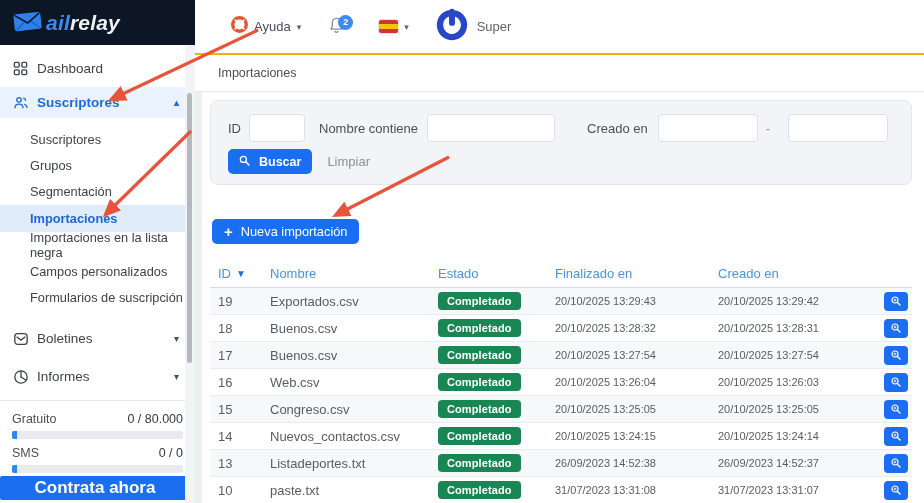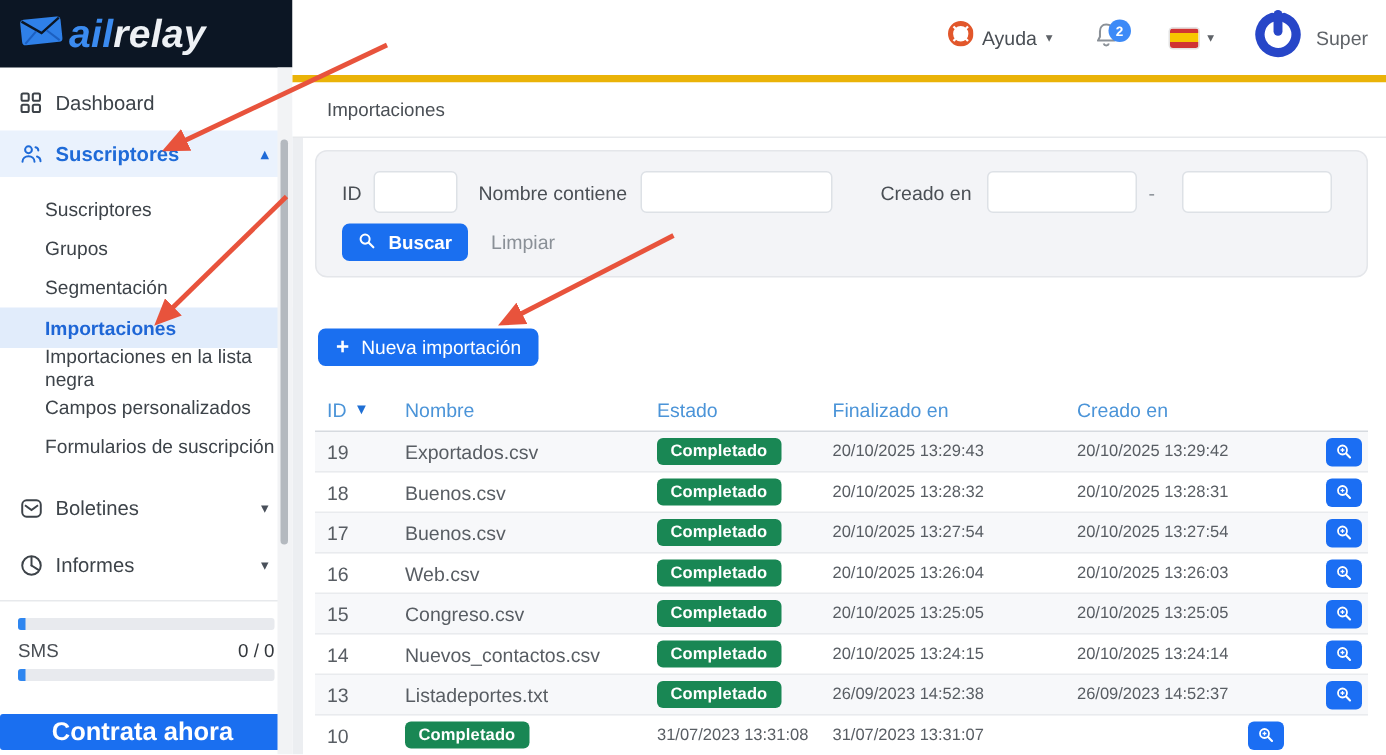--- a/index.html
+++ b/index.html
@@ -7,21 +7,21 @@
   body { font-family:"Liberation Sans", sans-serif; background:#fff; position:relative; color:#3d4349; }
 
   :root{
     --accent:#1a6ff0; --badge-green:#198754; --arrow-red:#e8533c;
     --thead-blue:#4b94d8; --brand-navy:#0c1624; --help-orange:#e2572b;
   }
 
   
   .sidebar{ position:absolute; left:0; top:0; width:195px; height:503px; background:#fff; }
   .logo-bar{ height:45px; background:var(--brand-navy); display:flex; align-items:center; padding-left:12px; }
-  .logo-text{ font-size:26px; font-weight:bold; font-style:italic; letter-spacing:.2px; margin-left:2px; }
+  .logo-text{ font-size:21px; font-weight:bold; font-style:italic; letter-spacing:.2px; margin-left:2px; }
   .logo-text .p1{ color:#3b8bf0; }
   .logo-text .p2{ color:#eef1f5; font-weight:600; }
 
   .nav{ padding-top:4px; }
   .nav-item{ height:38px; display:flex; align-items:center; padding:0 12px; gap:8px; font-size:13.5px; color:#3d4349; cursor:pointer; }
   .nav-item .icn{ width:17px; height:17px; display:flex; align-items:center; justify-content:center; }
   .nav-item.active{ background:#eaf2fd; color:#1f6bd8; font-weight:bold; height:31px; }
   .nav-item .caret{ margin-left:auto; font-size:10px; color:#49505a; padding-right:4px; }
   .nav-item.active .caret{ color:#1f6bd8; }
 
@@ -38,22 +38,22 @@
   .meter{ height:8px; background:#e8eaee; border-radius:2px; margin-top:5px; margin-bottom:7px; position:relative; overflow:hidden; }
   .meter .fill{ position:absolute; left:0; top:0; bottom:0; width:5px; background:#2e86f0; }
 
   .cta-btn{ position:absolute; left:0; bottom:3px; width:190px; height:24px; background:var(--accent); color:#fff;
             font-size:17px; font-weight:bold; border:none; border-radius:2px; cursor:pointer; }
 
   .sb-scroll-track{ position:absolute; right:0; top:45px; width:10px; bottom:0; background:#f2f3f5; }
   .sb-scroll-thumb{ position:absolute; right:3px; top:48px; width:5px; height:270px; background:#b4b9bf; border-radius:3px; }
 
   
-  .topbar{ position:absolute; left:195px; top:0; right:0; height:55px; background:#fff; border-bottom:5px solid #eab308;
-           display:flex; align-items:center; justify-content:flex-end; padding-right:12px; }
+  .topbar{ position:absolute; left:195px; top:0; right:0; height:55px; background:#fff; border-bottom:2px solid #eab308;
+           display:flex; align-items:center; justify-content:flex-start; padding-right:12px;padding-left:36px; }
   .tb-group{ display:flex; align-items:center; gap:6px; cursor:pointer; }
   .tb-label{ font-size:13px; color:#4a4f55; }
   .tb-caret{ font-size:9px; color:#5f6368; }
   .gap1{ margin-right:26px; } .gap2{ margin-right:30px; } .gap3{ margin-right:26px; }
   .bell-wrap{ position:relative; width:22px; height:24px; }
   .notif-badge{ position:absolute; left:11px; top:0px; width:15px; height:15px; border-radius:50%; background:#3d8af7;
                 color:#fff; font-size:9px; font-weight:bold; display:flex; align-items:center; justify-content:center; }
   .flag{ width:19px; height:13px; border-radius:2px; overflow:hidden; display:flex; flex-direction:column; box-shadow:0 0 0 1px #e3e3e3; }
   .flag .r{ flex:1; background:#d03433; } .flag .y{ flex:1.3; background:#f7c600; }
   .user-group{ display:flex; align-items:center; gap:8px; cursor:pointer; }
@@ -184,20 +184,24 @@
               <path d="M11 11V3.2"></path>
               <path d="M11 11l6 3.8"></path>
             </g>
           </svg>
       </span>
       <span>Informes</span>
       <span class="caret">▾</span>
     </div>
 
     <div class="usage">
+        <div class="usage-row">
+          <span>Gratuito</span>
+          <span class="uval">0 / 80.000</span>
+        </div>
         <div class="meter">
           <span class="fill"></span>
         </div>
         <div class="usage-row">
           <span>SMS</span>
           <span class="uval">0 / 0</span>
         </div>
         <div class="meter">
           <span class="fill"></span>
         </div>
@@ -428,20 +432,21 @@
                 <circle cx="10" cy="10" r="6" fill="none" stroke="#fff" stroke-width="2.4"></circle>
                 <line x1="14.8" y1="14.8" x2="20" y2="20" stroke="#fff" stroke-width="2.8" stroke-linecap="round"></line>
                 <line x1="7.4" y1="10" x2="12.6" y2="10" stroke="#fff" stroke-width="1.7"></line>
                 <line x1="10" y1="7.4" x2="10" y2="12.6" stroke="#fff" stroke-width="1.7"></line>
               </svg>
             </button>
           </div>
         </div>
         <div class="trow">
           <div class="td ">10</div>
+          <div class="td ">paste.txt</div>
           <div class="td "><span class="badge">Completado</span></div>
           <div class="td date">31/07/2023 13:31:08</div>
           <div class="td date">31/07/2023 13:31:07</div>
           <div class="td action">
             <button class="view-btn">
               <svg viewBox="0 0 24 24">
                 <circle cx="10" cy="10" r="6" fill="none" stroke="#fff" stroke-width="2.4"></circle>
                 <line x1="14.8" y1="14.8" x2="20" y2="20" stroke="#fff" stroke-width="2.8" stroke-linecap="round"></line>
                 <line x1="7.4" y1="10" x2="12.6" y2="10" stroke="#fff" stroke-width="1.7"></line>
                 <line x1="10" y1="7.4" x2="10" y2="12.6" stroke="#fff" stroke-width="1.7"></line>

